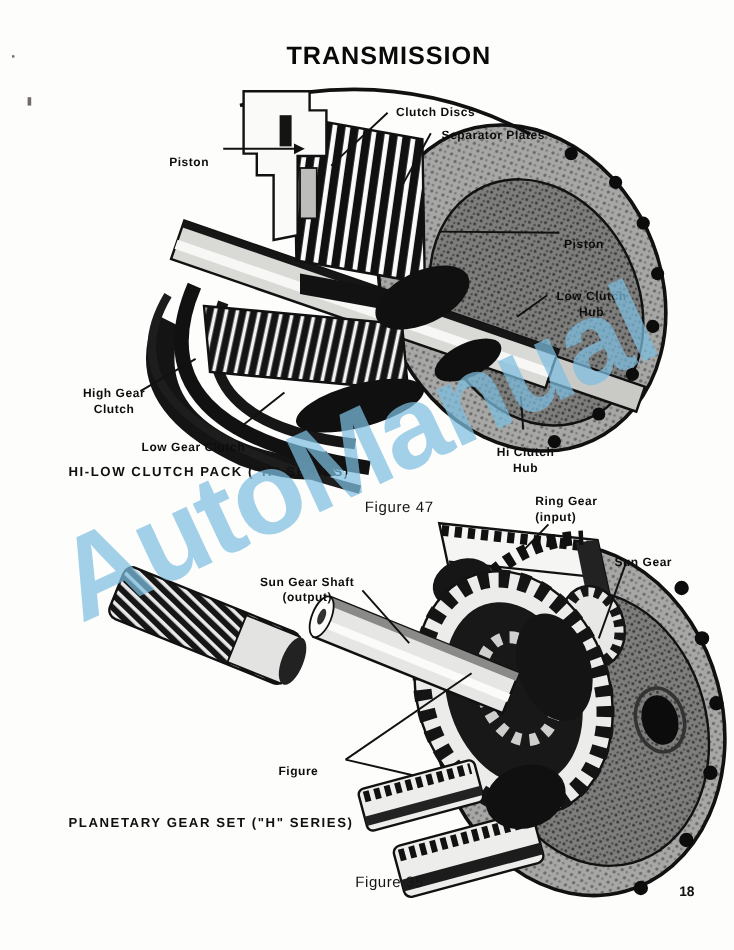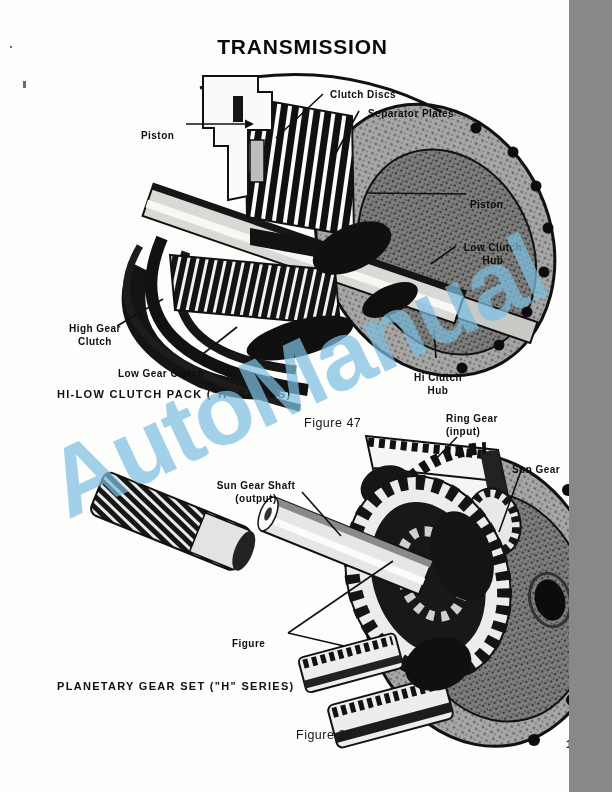--- a/index.html
+++ b/index.html
@@ -1,16 +1,16 @@
 <!DOCTYPE html>
 <html><head>
 <meta charset="utf-8">
 <style>
   html,body{margin:0;padding:0;background:#888;}
-  .page{position:relative;width:569px;height:792px;background:#fdfdfb;overflow:hidden;
+  .page{position:relative;width:612px;height:792px;background:#fdfdfb;overflow:hidden;
         font-family:"Liberation Sans",sans-serif;}
   .art{position:absolute;left:0;top:0;z-index:1;}
   .label{position:absolute;z-index:2;font:700 10px/12.5px "Liberation Sans",sans-serif;
          letter-spacing:.45px;color:#0d0d0d;white-space:pre-line;margin-top:12px;}
   .ctr{text-align:center;}
   .title{position:absolute;left:0;right:0;top:35px;z-index:2;text-align:center;
          transform:translateX(18px);font:700 21px "Liberation Sans",sans-serif;
          letter-spacing:.8px;color:#0a0a0a;}
   .caption{position:absolute;z-index:2;font:700 11px "Liberation Sans",sans-serif;
            letter-spacing:1.3px;color:#101010;}

